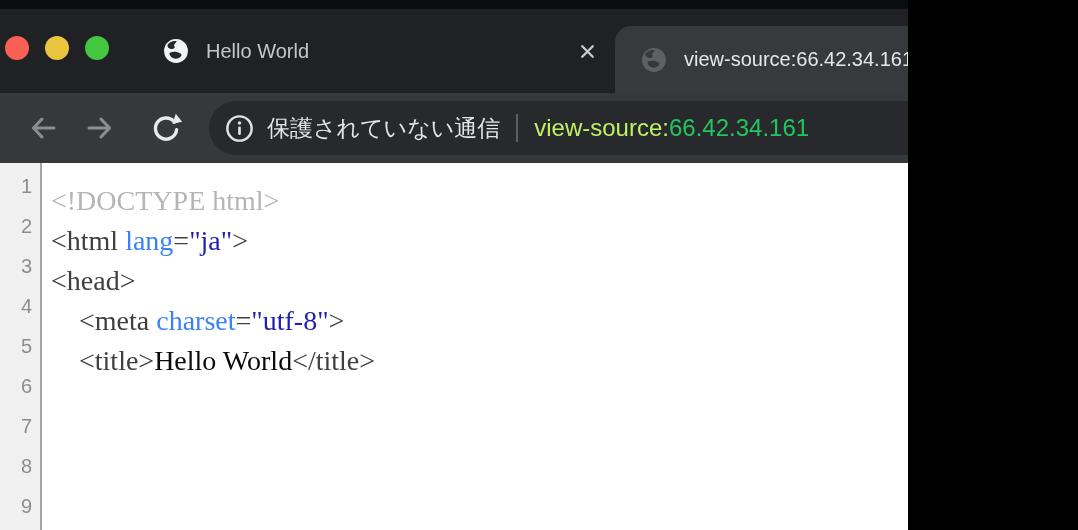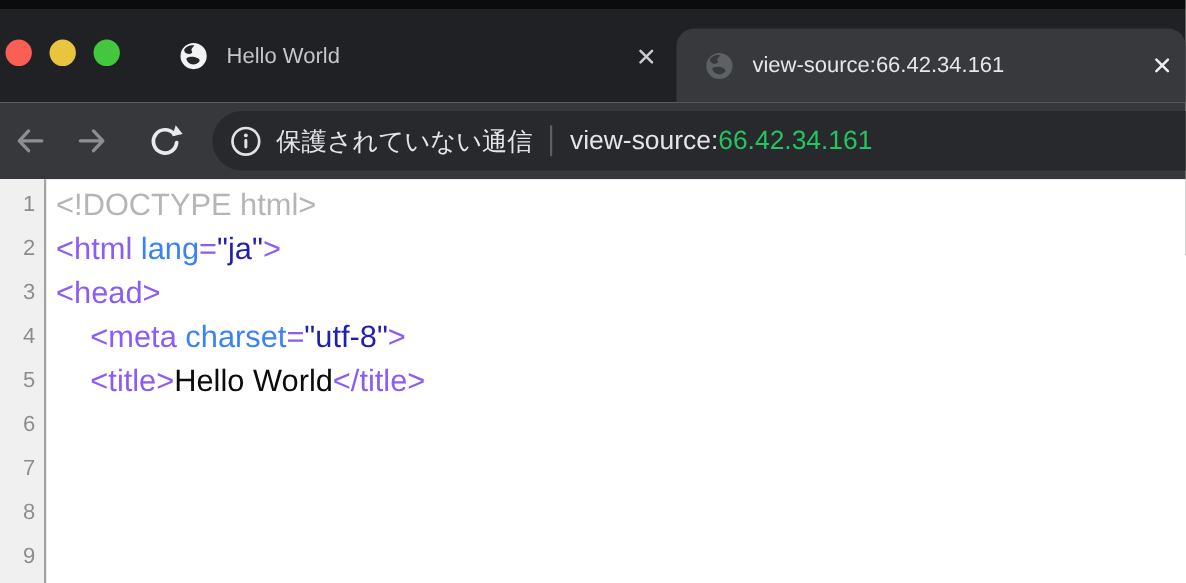--- a/index.html
+++ b/index.html
@@ -1,17 +1,17 @@
 <!DOCTYPE html>
 <html><head>
 <meta charset="utf-8">
 <style>
   html,body{margin:0;padding:0;background:#000;}
   .screen{
-    position:relative;width:1078px;height:530px;overflow:hidden;
+    position:relative;width:908px;height:530px;overflow:hidden;
     background:#fff;font-family:"Liberation Sans",sans-serif;
     -webkit-font-smoothing:antialiased;
   }
   
   .top-strip{position:absolute;left:0;top:0;width:100%;height:9px;background:#0b0c0d;}
   .tab-bar{position:absolute;left:0;top:9px;width:100%;height:84px;background:#202124;}
   .traffic-lights{position:absolute;left:5px;top:27px;display:flex;gap:16px;}
   .tl{width:24px;height:24px;border-radius:50%;display:inline-block;}
   .tl.red{background:#fa5f55;}
   .tl.yellow{background:#e9c43e;}
@@ -24,45 +24,45 @@
   }
   .favicon{width:26px;height:26px;margin-left:28px;flex:0 0 auto;display:flex;}
   .tab-active .favicon{margin-left:26px;}
   .tab-title{margin-left:17px;font-size:20px;color:#c3c7cb;white-space:nowrap;overflow:hidden;}
   .tab-active .tab-title{color:#e5e7ea;}
   .tab-close{margin-left:auto;margin-right:14px;width:22px;height:22px;display:flex;align-items:center;justify-content:center;}
   .tab-active .tab-close{margin-right:11px;}
   
   .toolbar{
     position:absolute;left:0;top:93px;width:100%;height:70px;background:#36383b;
-    display:flex;align-items:center;padding-left:6px;box-sizing:border-box;
+    display:flex;align-items:center;padding-left:22px;box-sizing:border-box;
   }
   .nav-btn{width:42px;height:42px;display:flex;align-items:center;justify-content:center;flex:0 0 auto;}
   .nav-btn.fwd{margin-left:15px;}
   .nav-btn.rel{margin-left:24px;}
   .omnibox{
     margin-left:22px;margin-right:-34px;flex:1;height:54px;background:#28292d;
     border-radius:27px;display:flex;align-items:center;padding-left:15px;box-sizing:border-box;
   }
   .security-label{margin-left:12px;font-size:23px;color:#e2e5e8;white-space:nowrap;}
   .omni-sep{width:2px;height:28px;background:#5b5f64;margin:0 16px;flex:0 0 auto;}
   .url{font-size:24px;white-space:nowrap;}
-  .url .scheme{color:#e5e5e5;}
+  .url .scheme{color:#bef264;}
   .url .host{color:#22c55e;}
   
   .content{position:absolute;left:0;top:163px;right:0;bottom:0;background:#fff;display:flex;}
   .gutter{
     width:42px;flex:0 0 auto;background:#f0f0f1;border-right:2px solid #a3a3a3;
     box-sizing:border-box;text-align:right;padding-top:3px;
   }
   .ln{height:40px;line-height:40px;font-size:20px;color:#8d8d8d;padding-right:8px;}
-  .code{flex:1;padding:3px 0 0 9px;font-size:28px;line-height:40px;overflow:hidden;}
+  .code{flex:1;padding:18px 0 0 9px;font-size:28px;line-height:40px;overflow:hidden;font-family:Liberation Serif, serif;}
   .code-line{white-space:pre;height:40px;}
   .tk-doctype{color:#b5b5b7;}
-  .tk-tag{color:#8b5cf6;}
+  .tk-tag{color:#404040;}
   .tk-attr{color:#3b82f6;}
   .tk-val{color:#1f1fb0;}
   .tk-text{color:#0b0b0b;}
   .tk-plain{color:#0b0b0b;}
   svg{display:block;}
 </style>
 </head>
 <body>
 
 <div class="screen">

